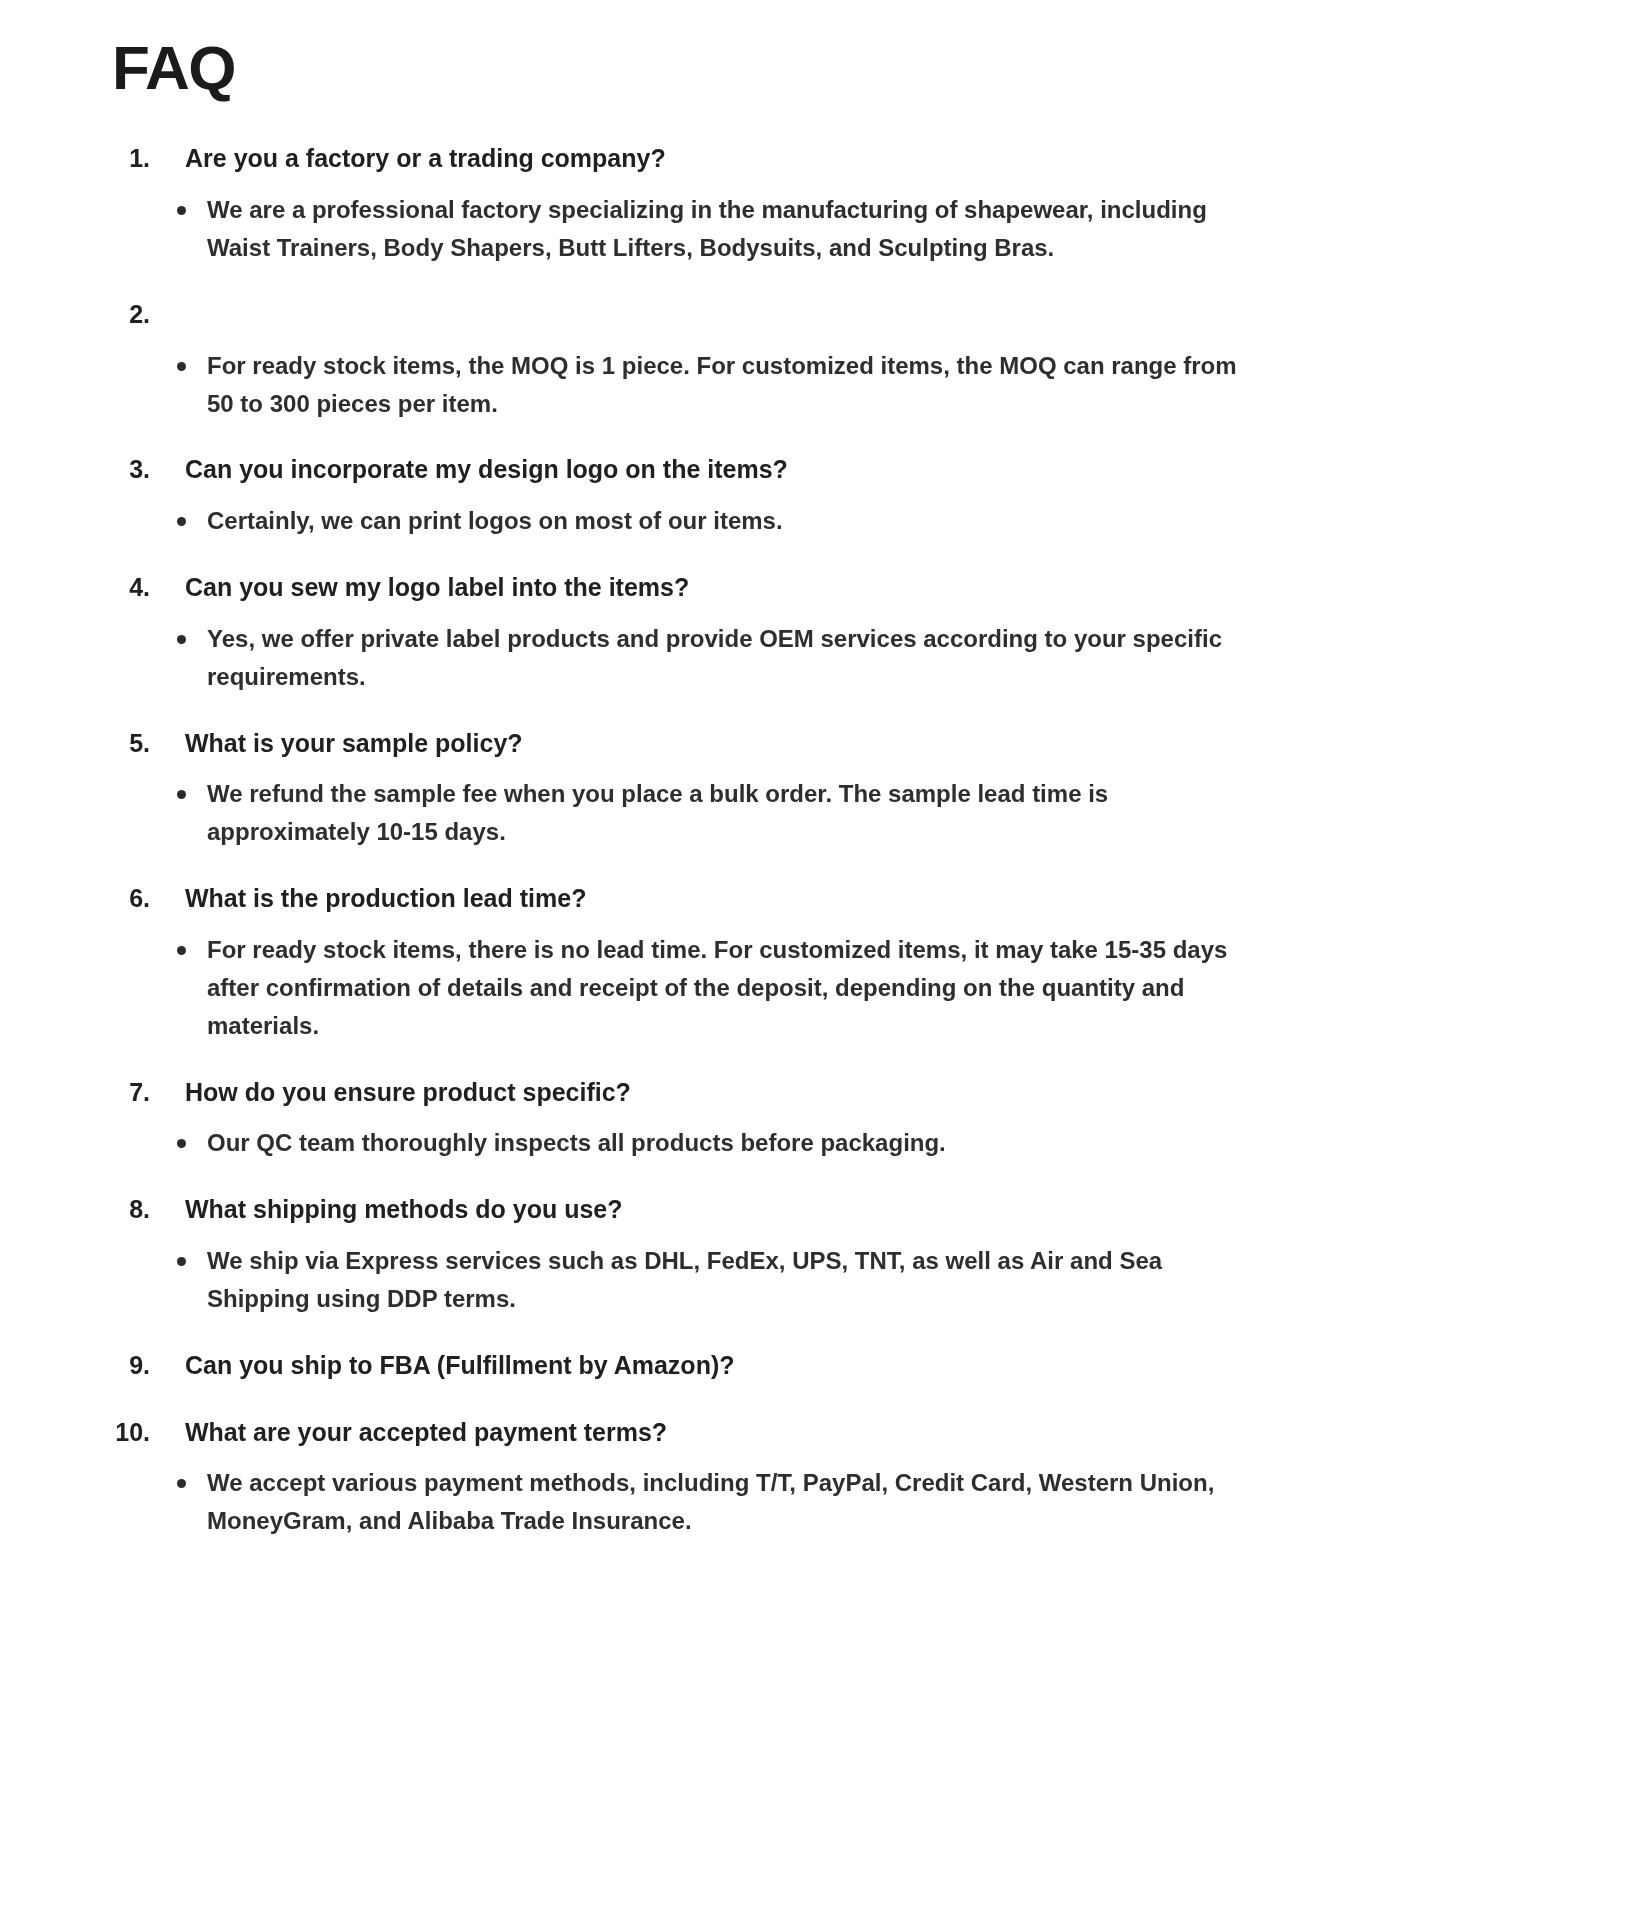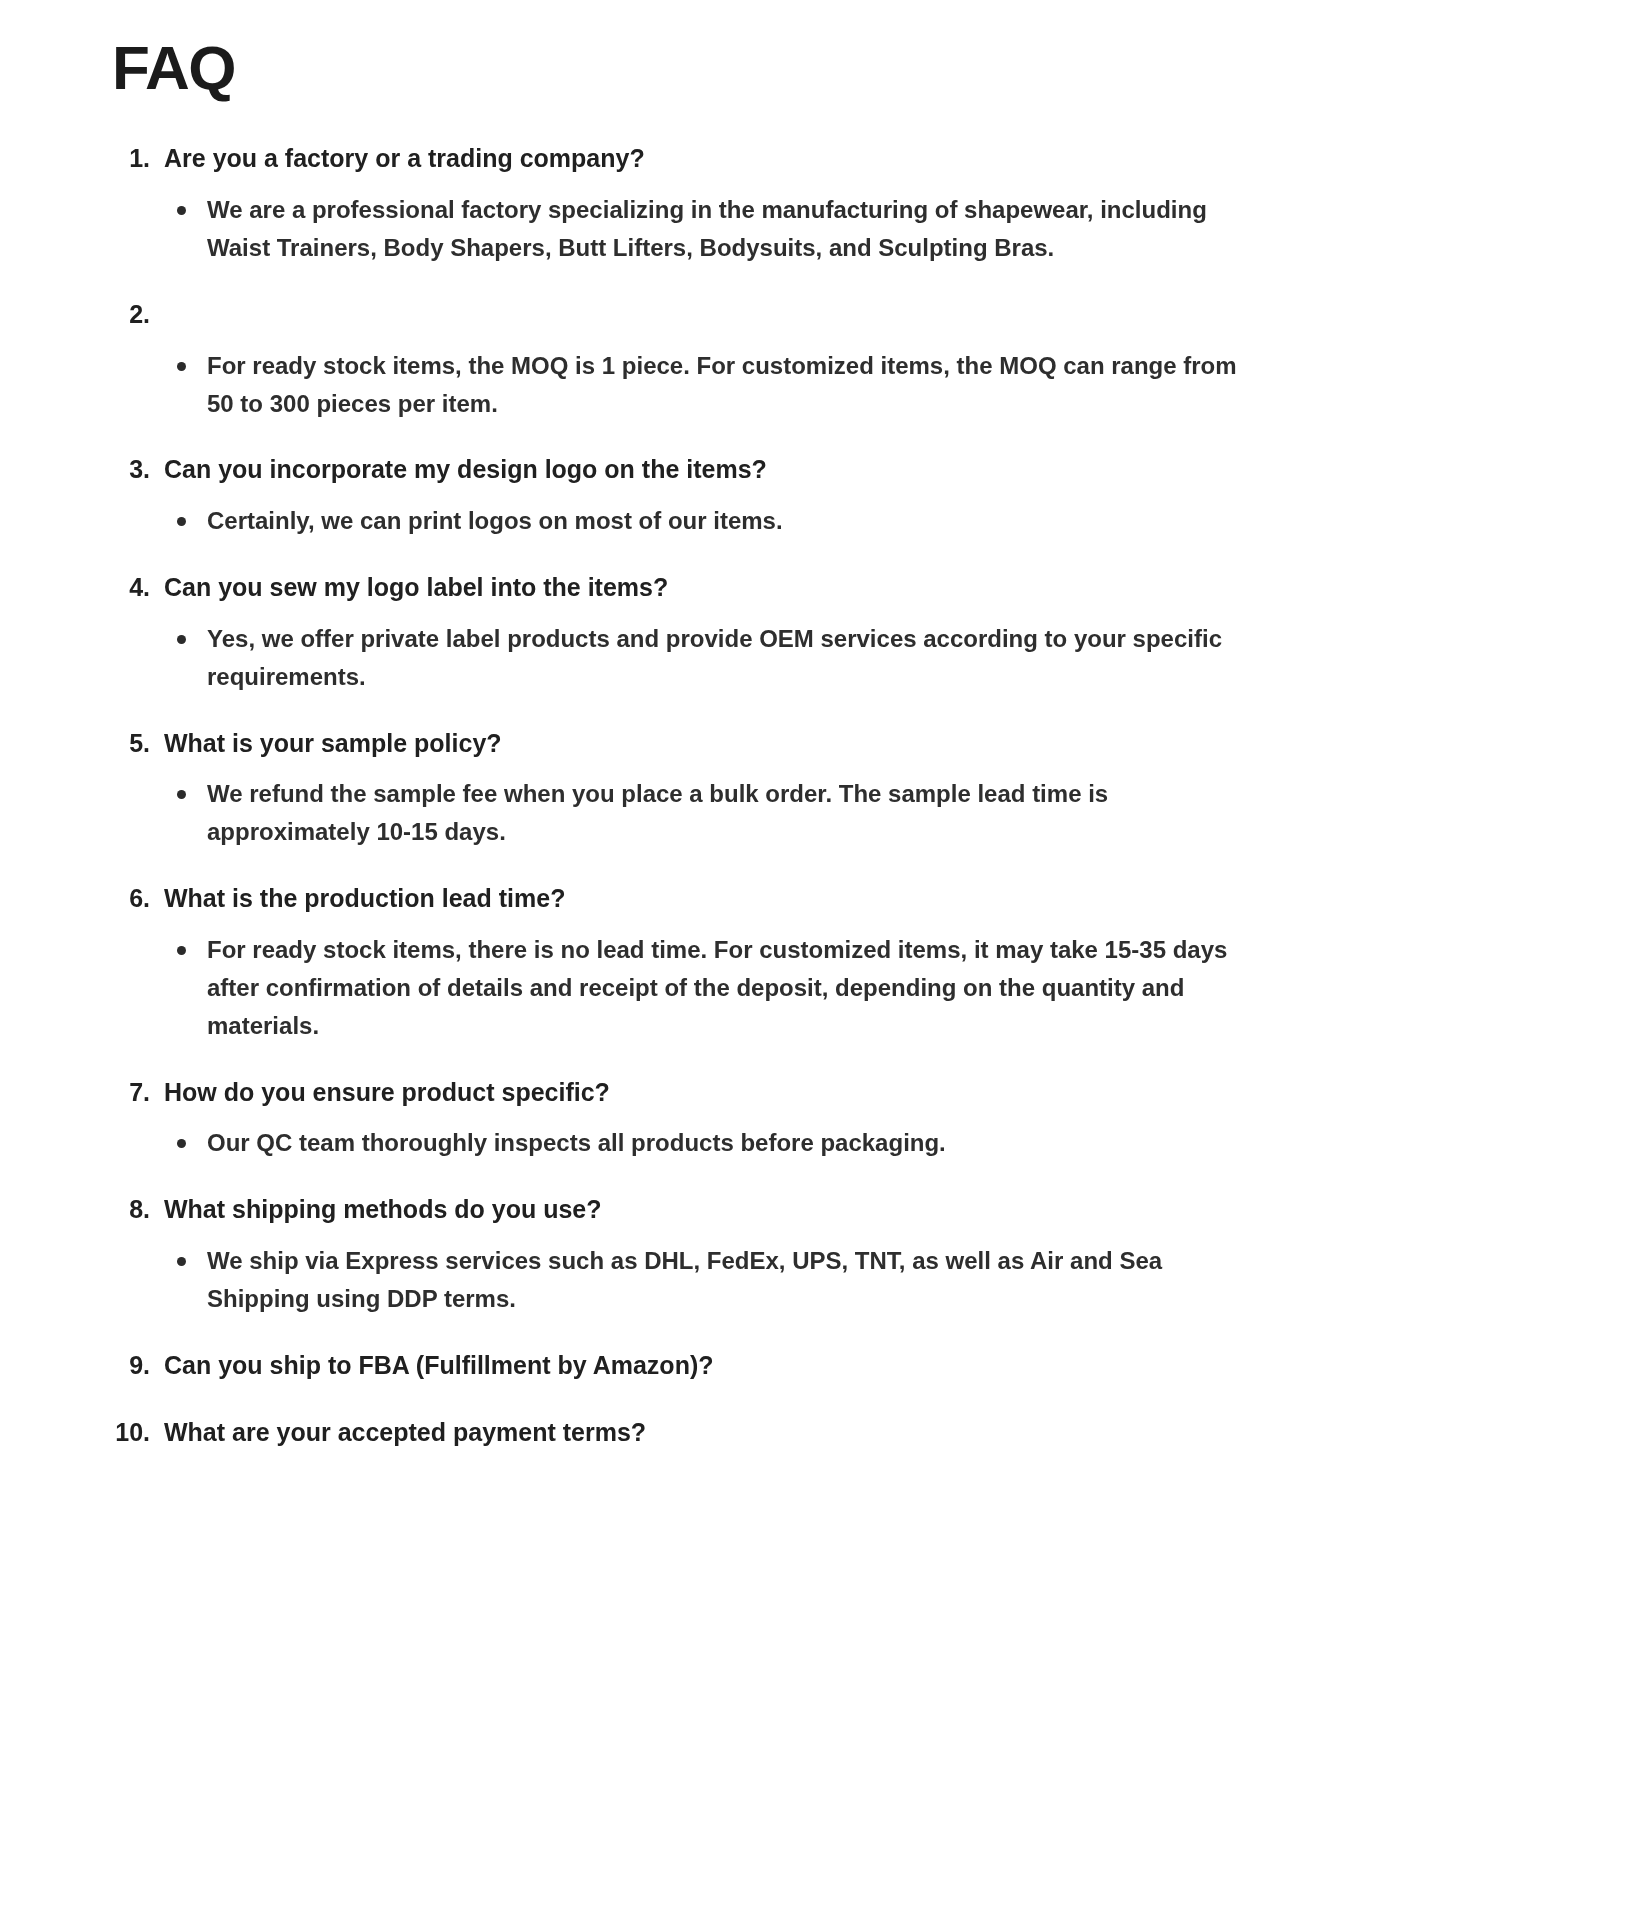--- a/index.html
+++ b/index.html
@@ -42,20 +42,21 @@
     font-size: 25px;
     font-weight: 700;
     line-height: 1.55;
     color: #202020;
   }
   .q-text {
     font-size: 25px;
     font-weight: 700;
     line-height: 1.55;
     color: #202020;
+    margin-left: 21px;
   }
   .answer-row {
     display: flex;
     align-items: flex-start;
     margin-top: 13px;
     padding-left: 65px;
   }
   .bullet {
     flex: 0 0 auto;
     width: 9px;
@@ -173,16 +174,20 @@
         <span class="q-number">9.</span>
         <span class="q-text">Can you ship to FBA (Fulfillment by Amazon)?</span>
       </div>
     </div>
 
     <div class="faq-item">
       <div class="question-row">
         <span class="q-number">10.</span>
         <span class="q-text">What are your accepted payment terms?</span>
       </div>
+      <div class="answer-row">
+        <span class="bullet"></span>
+        <span class="a-text">We accept various payment methods, including T/T, PayPal, Credit Card, Western Union, MoneyGram, and Alibaba Trade Insurance.</span>
+      </div>
     </div>
 
   </div>
 </div>
 
 </body></html>

